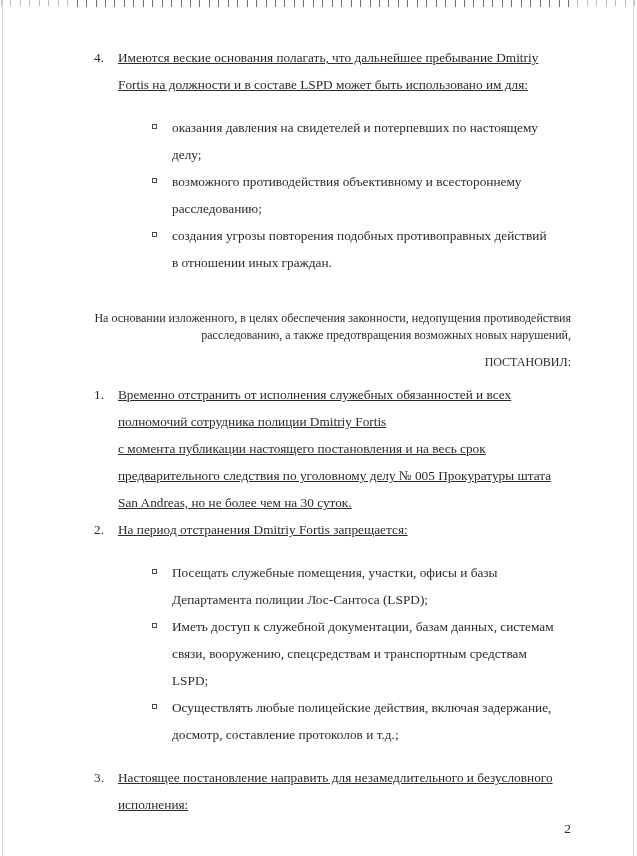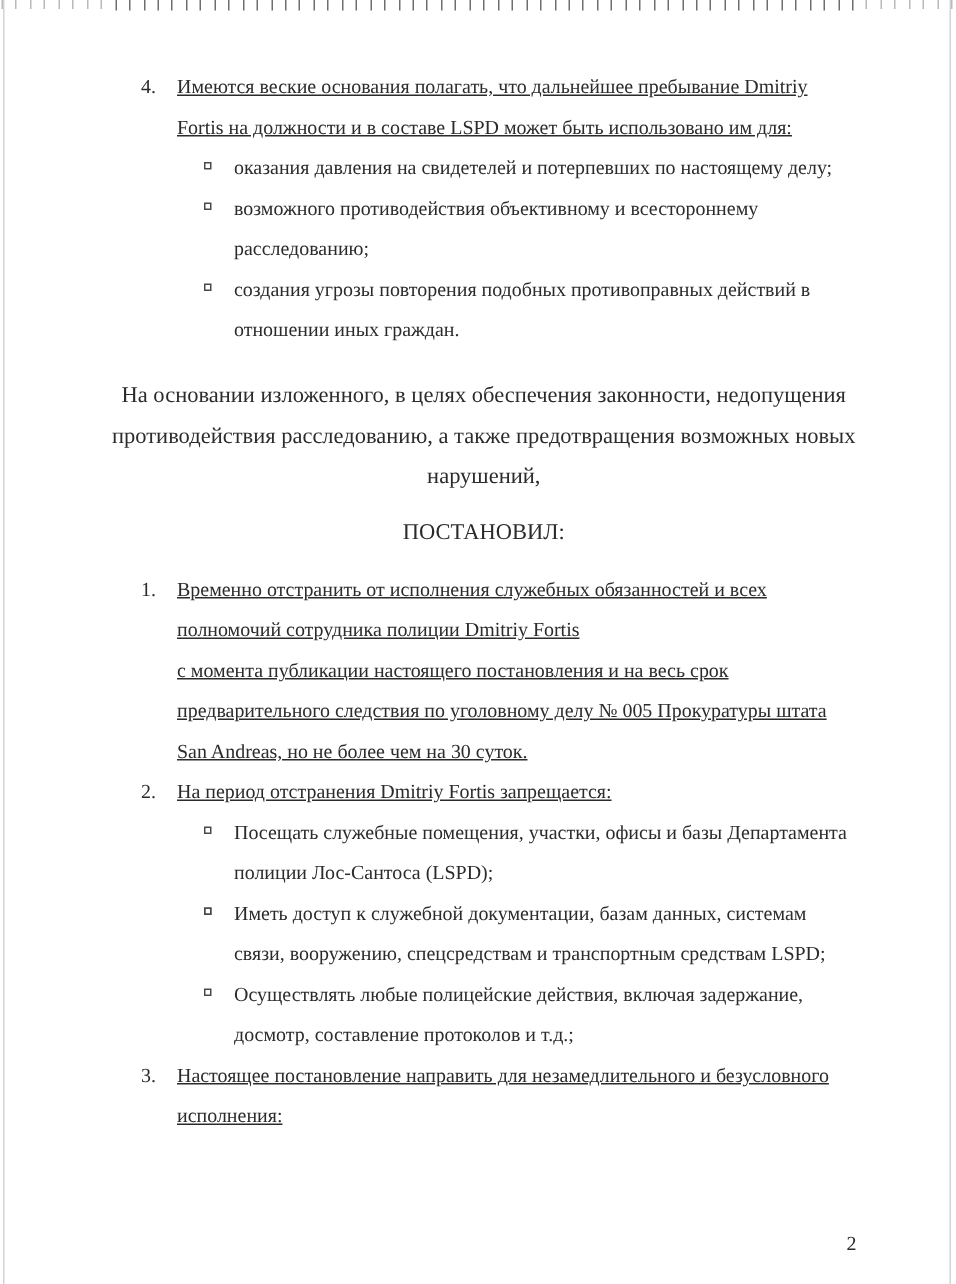--- a/index.html
+++ b/index.html
@@ -53,45 +53,45 @@
     position: absolute;
     left: 0;
     top: 0;
     width: 637px;
     height: 856px;
     box-sizing: border-box;
     padding: 44px 66px 0 74px;
   }
 
   .para {
-    font-size: 15px;
-    line-height: 27px;
+    font-size: 12px;
+    line-height: 17px;
     margin: 0;
-    text-align: center;
+    text-align: right;
   }
 
   
   .num-item {
     position: relative;
     padding-left: 44px;
     font-size: 13.3px;
     line-height: 27px;
   }
   .num-item > .num {
     position: absolute;
     left: 20px;
     top: 0;
     width: 22px;
     text-align: left;
     font-size: 13.3px;
   }
   .num-item > .num-text { display: block; text-decoration: underline; }
 
   
-  .bullet-list { margin: 0; padding: 0; }
+  .bullet-list { margin: 16px; padding: 0; }
   .bullet-item {
     position: relative;
     padding-left: 82px;
     font-size: 13.3px;
     line-height: 27px;
   }
   .bullet-item > .bullet {
     position: absolute;
     left: 62px;
     top: 10px;

